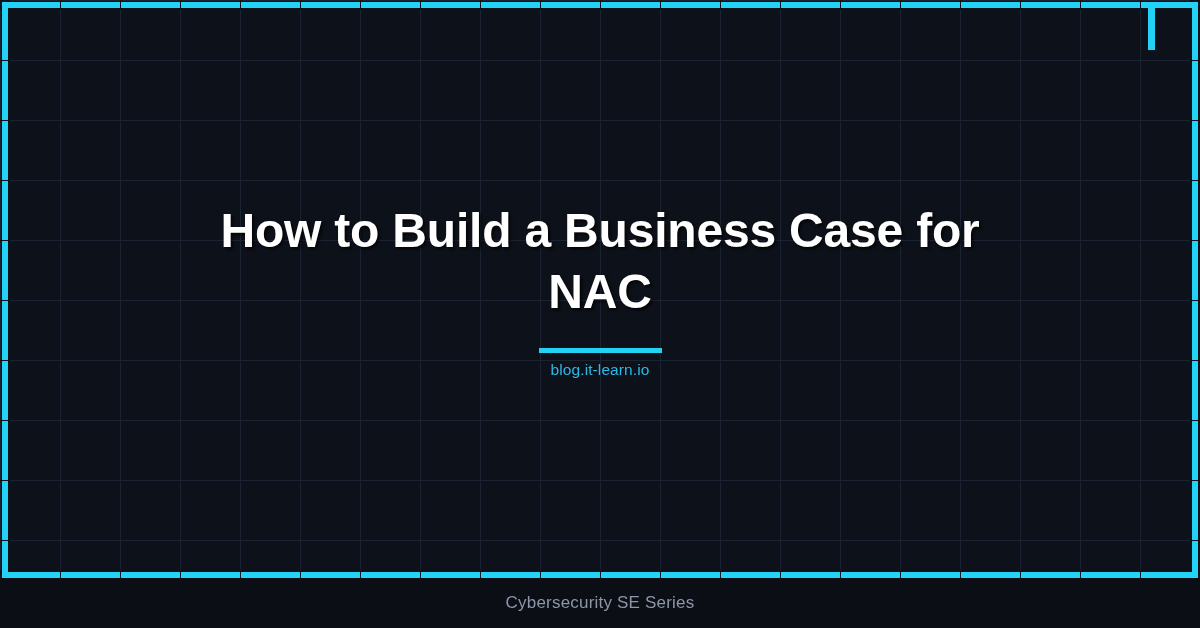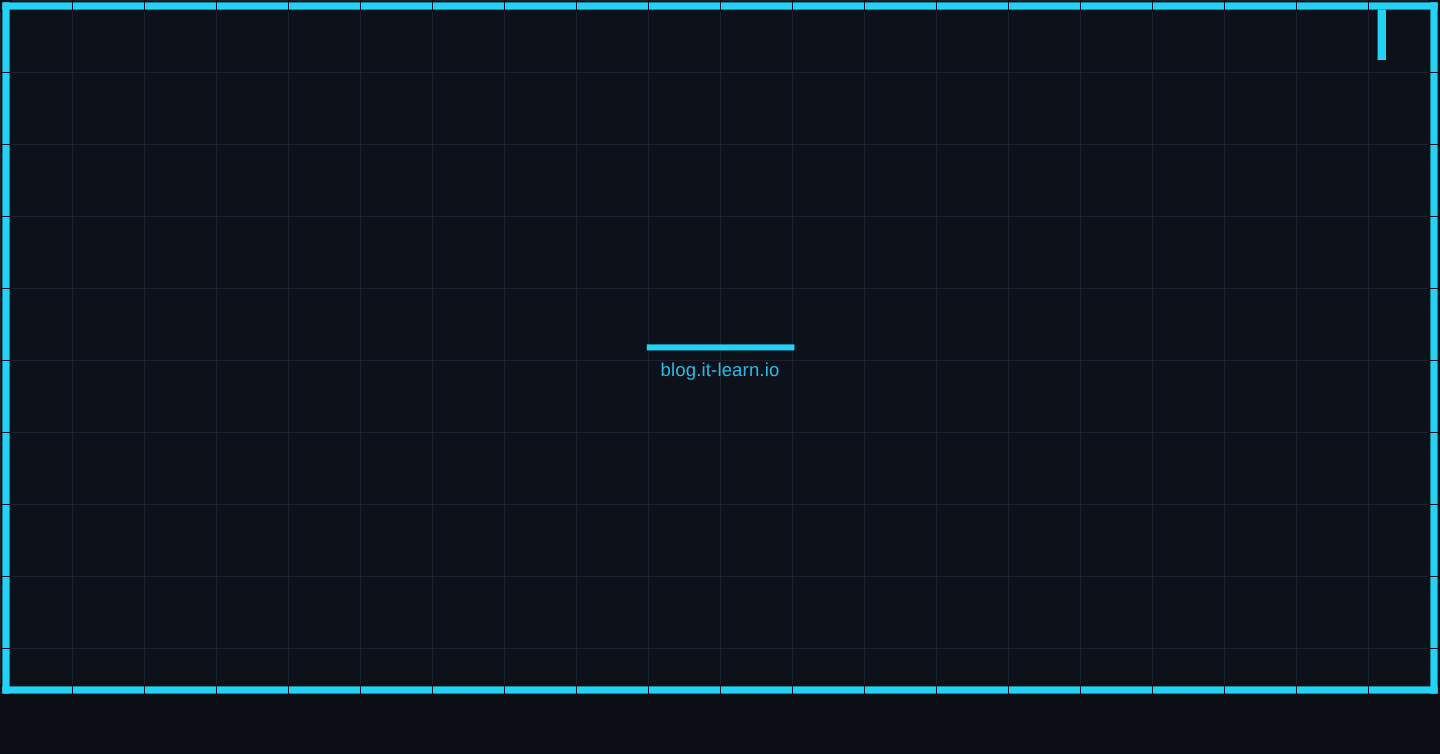--- a/index.html
+++ b/index.html
@@ -201,20 +201,22 @@
   <div class="frame-bottom"></div>
 
   <div class="frame-notches-top"></div>
   <div class="frame-notches-bottom"></div>
   <div class="frame-notches-left"></div>
   <div class="frame-notches-right"></div>
 
   <div class="corner-tick"></div>
 
   <div class="content">
+    <h1 class="title"><span>How to Build a Business Case for</span> <span>NAC</span></h1>
 
     <div class="accent-bar"></div>
 
     <div class="site-url">blog.it-learn.io</div>
   </div>
 
+  <div class="footer-text">Cybersecurity SE Series</div>
 
 </div>
 
 </body></html>

